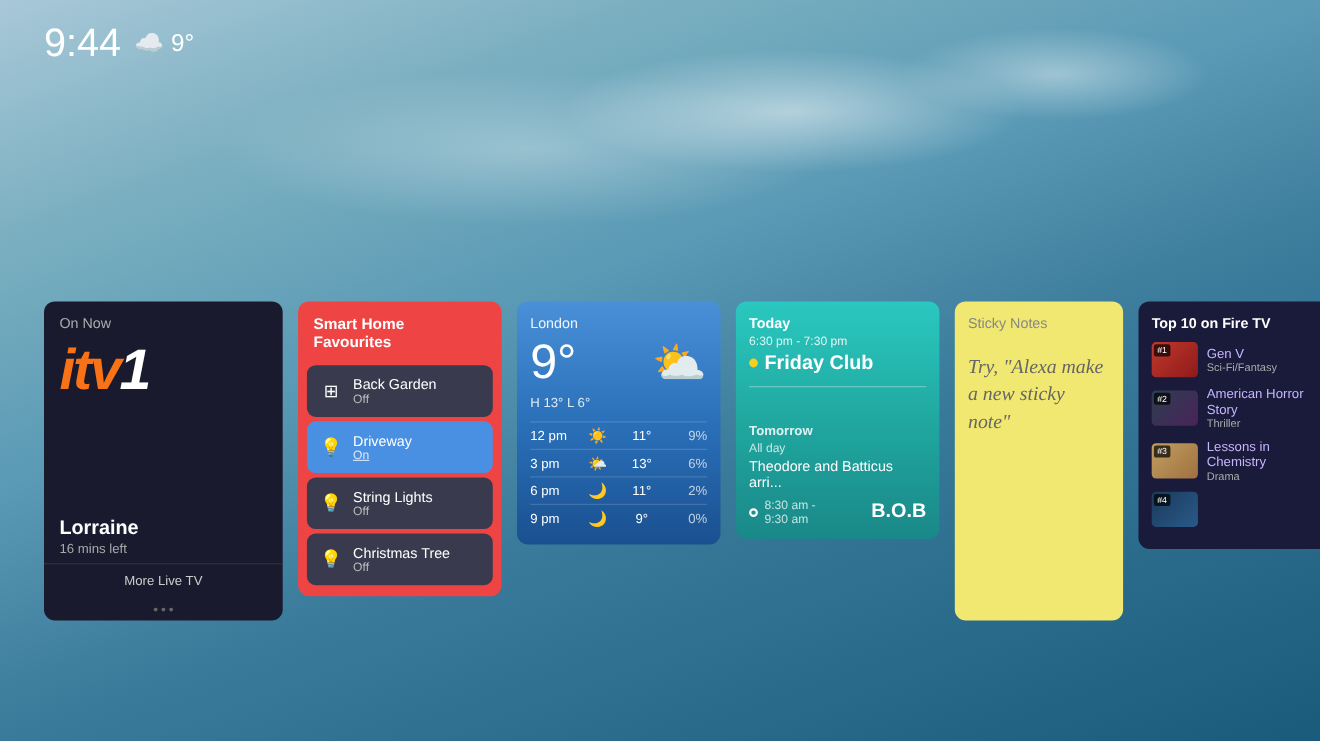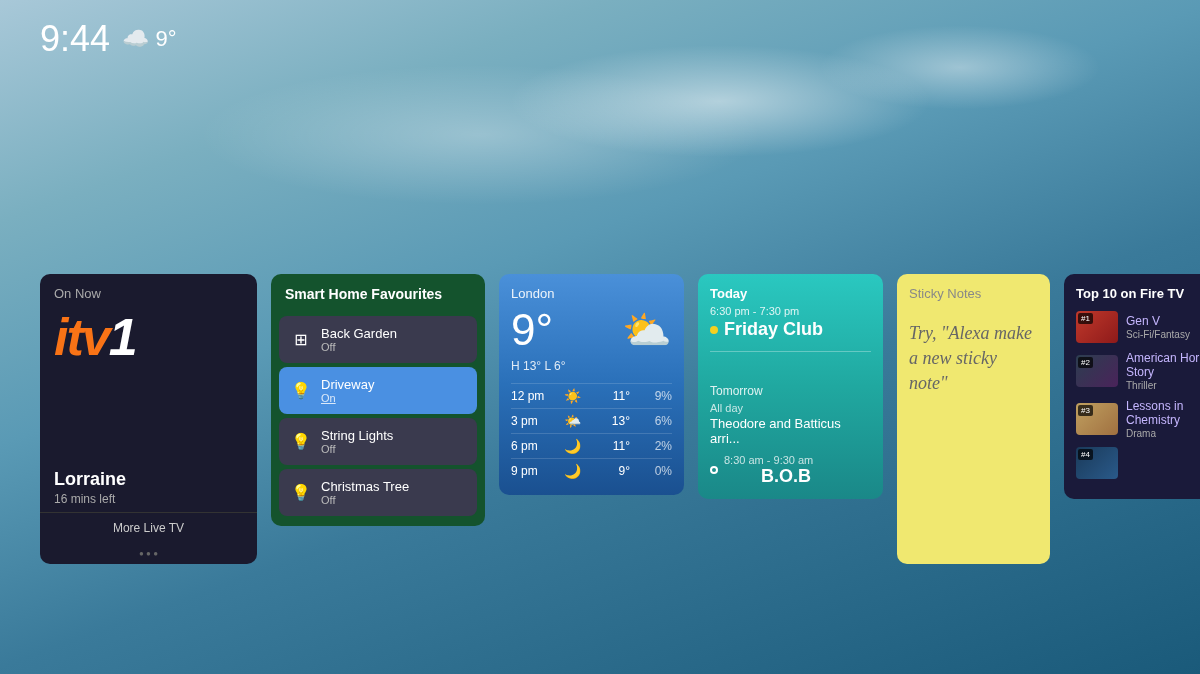--- a/index.html
+++ b/index.html
@@ -125,22 +125,22 @@
 
     .dots {
       text-align: center;
       padding: 6px;
       color: #666;
       font-size: 8px;
     }
 
     
     .card-smart-home {
-      width: 214px;
-      background: #14532d;
+      width: 185px;
+      background: #ef4444;
       border-radius: 10px;
       overflow: hidden;
       flex-shrink: 0;
     }
 
     .smart-home-title {
       color: white;
       font-size: 14px;
       font-weight: 600;
       padding: 12px 14px 10px;
@@ -237,21 +237,21 @@
     }
 
     .weather-row-icon {
       font-size: 14px;
       width: 20px;
       text-align: center;
     }
 
     .weather-row-temp {
       width: 35px;
-      text-align: right;
+      text-align: center;
     }
 
     .weather-row-pct {
       width: 30px;
       text-align: right;
       color: rgba(255,255,255,0.7);
     }
 
     
     .card-today {
@@ -311,21 +311,21 @@
 
     .today-divider {
       border: none;
       border-top: 1px solid rgba(255,255,255,0.3);
       margin: 10px 0;
     }
 
     .tomorrow-label {
       color: rgba(255,255,255,0.85);
       font-size: 12px;
-      font-weight: 400;
+      font-weight: 700;
       margin-bottom: 4px;
       margin-top: 32px;
     }
 
     .tomorrow-time {
       color: rgba(255,255,255,0.75);
       font-size: 11px;
       margin-bottom: 2px;
     }
 
@@ -543,21 +543,21 @@
     <div class="today-event">
       <div class="event-dot yellow"></div>
       <div class="event-title">Friday Club</div>
     </div>
     <hr class="today-divider">
     <div class="tomorrow-label">Tomorrow</div>
     <div class="tomorrow-time">All day</div>
     <div class="tomorrow-event">Theodore and Batticus arri...</div>
     <div class="tomorrow-event2">
       <div class="event-dot white-outline"></div>
-      <div style="display:flex; flex-direction:column;">
+      <div style="display:flex; flex-direction:row;">
         <div class="tomorrow-time2">8:30 am - 9:30 am</div>
         <div style="color:white; font-size:18px; font-weight:700;margin-left:37px;">B.O.B</div>
       </div>
     </div>
   </div>
 
   <div class="card-sticky">
     <div class="sticky-title">Sticky Notes</div>
     <div class="sticky-content">Try, "Alexa make a new sticky note"</div>
   </div>

